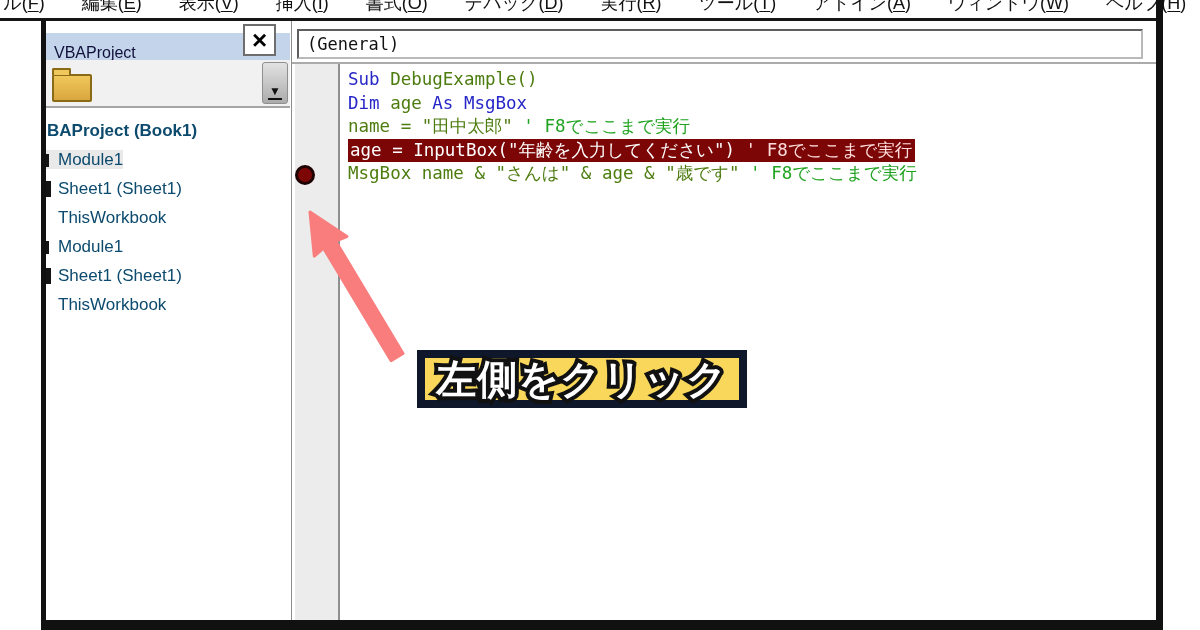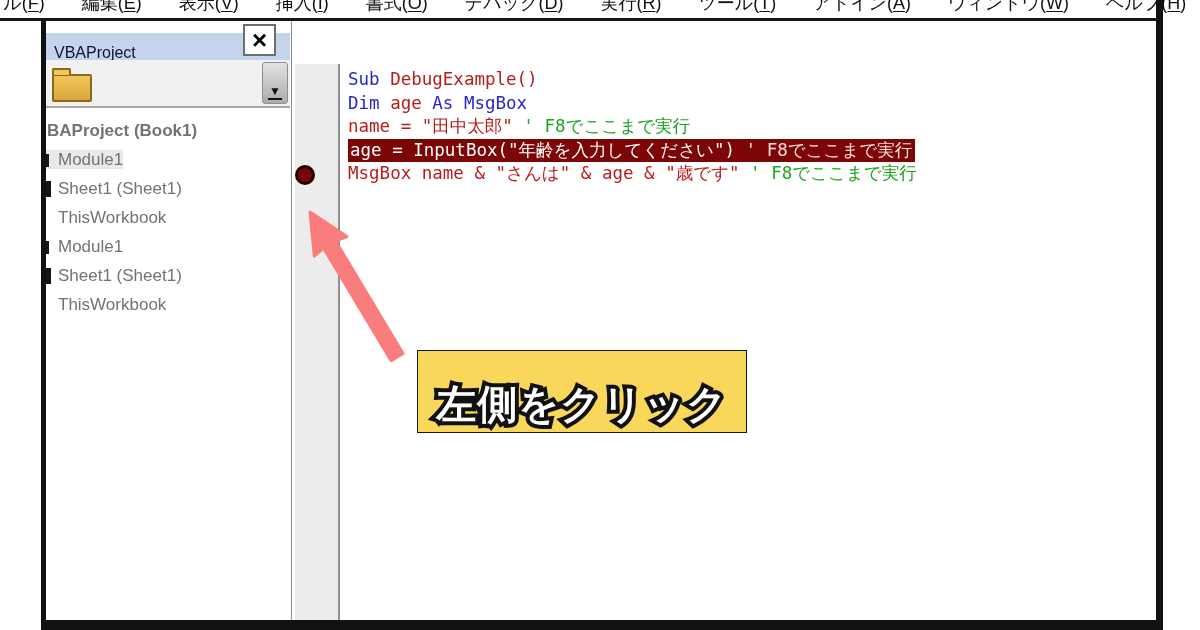--- a/index.html
+++ b/index.html
@@ -33,21 +33,21 @@
   .folder-icon::before{content:"";position:absolute;top:-8px;left:-2px;width:15px;height:5px;
                background:#F0C75B;border:2px solid #8A6A17;border-bottom:none;border-radius:2px 2px 0 0;}
   .scroll-btn{position:absolute;right:2px;top:2px;width:26px;height:42px;border-radius:3px;
               background:linear-gradient(#E2E2E2,#ABABAB);border:1px solid #8f8f8f;box-sizing:border-box;
               display:flex;flex-direction:column;align-items:center;justify-content:flex-end;padding-bottom:3px;}
   .scroll-btn .arrow{font-size:12px;color:#111;line-height:10px;}
   .scroll-btn .bar{width:14px;height:2px;background:#111;margin-top:2px;}
 
   .project-tree{position:absolute;left:46px;top:110px;width:244px;height:510px;background:#fff;
                 padding-top:6px;box-sizing:border-box;overflow:hidden;}
-  .tree-row{position:relative;height:29px;line-height:29px;font-size:17px;color:#737373;white-space:nowrap;}
+  .tree-row{position:relative;height:29px;line-height:29px;font-size:17px;color:#0c4a6e;white-space:nowrap;}
   .tree-row.header .tree-label{font-weight:bold;padding-left:1px;}
   .tree-row.child .tree-label{padding-left:12px;}
   .tree-label.selected{background:#E9E9E9;}
   .frag{position:absolute;left:0;top:7px;width:5px;height:16px;background:#141414;}
   .frag.thin{width:3px;height:13px;top:9px;}
 
   
   .divider-v{position:absolute;left:291px;top:21px;width:1px;height:599px;background:#8d8d8d;}
   .code-header{position:absolute;left:292px;top:21px;width:864px;height:43px;background:#fff;
                border-bottom:2px solid #ABABAB;box-sizing:border-box;}
@@ -57,30 +57,30 @@
               display:flex;align-items:center;padding-left:8px;}
   .gutter{position:absolute;left:295px;top:64px;width:43px;height:556px;background:#ECECEC;
           border-right:2px solid #8f8f8f;box-sizing:content-box;}
   .breakpoint-dot{position:absolute;left:295px;top:165px;width:20px;height:20px;border-radius:50%;
           background:var(--breakpoint-maroon);border:3px solid #1e0202;box-sizing:border-box;}
   .code-lines{position:absolute;left:348px;top:68px;width:800px;
               font-family:"DejaVu Sans Mono",monospace;font-size:17.5px;line-height:23.5px;color:#2b2b2b;}
   .code-line{white-space:pre;height:23.5px;}
   .seg-keyword{color:var(--keyword-blue);margin-top:7px;}
   .seg-comment{color:var(--comment-green);}
-  .seg-code{color:#b91c1c;}
+  .seg-code{color:#4d7c0f;}
   .hl-bar{background:var(--breakpoint-maroon);padding:1px 3px 2px 2px;}
   .hl-bar .seg-code,.hl-bar .seg-keyword{color:var(--highlight-text);}
   .hl-bar .seg-comment{color:var(--highlight-comment);}
 
   
   .pointer-arrow{position:absolute;left:292px;top:197px;width:120px;height:175px;pointer-events:none;}
   .pointer-arrow polygon{fill:var(--arrow-pink);stroke:var(--arrow-pink);stroke-width:3;stroke-linejoin:round;}
-  .callout{position:absolute;left:417px;top:350px;width:330px;height:83px;background:var(--callout-yellow);
-           border:1px solid #0f172a;box-sizing:border-box;display:flex;align-items:flex-end;justify-content:center;}
+  .callout{position:absolute;left:417px;top:350px;width:330px;height:58px;background:var(--callout-yellow);
+           border:8px solid #0f172a;box-sizing:border-box;display:flex;align-items:center;justify-content:center;}
   .pop-text{position:relative;font-weight:bold;font-size:40px;color:#fff;letter-spacing:1px;z-index:0;}
   .pop-text::before{content:attr(data-text);position:absolute;left:0;top:0;z-index:-1;color:#111;
            -webkit-text-stroke:8px #111;text-shadow:2px 2px 0 #111,-2px -2px 0 #111,2px -2px 0 #111,-2px 2px 0 #111;}
 </style>
 </head>
 <body>
 
 <div class="page">
 
   <div class="menu-bar">
@@ -119,20 +119,25 @@
       <div class="tree-row header"><span class="tree-label">BAProject (Book1)</span></div>
       <div class="tree-row child"><span class="frag thin"></span><span class="tree-label selected">Module1</span></div>
       <div class="tree-row child"><span class="frag thick"></span><span class="tree-label">Sheet1 (Sheet1)</span></div>
       <div class="tree-row child"><span class="tree-label">ThisWorkbook</span></div>
       <div class="tree-row child"><span class="frag thin"></span><span class="tree-label">Module1</span></div>
       <div class="tree-row child"><span class="frag thick"></span><span class="tree-label">Sheet1 (Sheet1)</span></div>
       <div class="tree-row child"><span class="tree-label">ThisWorkbook</span></div>
     </div>
 
   <div class="divider-v"></div>
+  <div class="code-header">
+    <div class="proc-combo">
+      <span>(General)</span>
+    </div>
+  </div>
   <div class="gutter"></div>
   <div class="breakpoint-dot"></div>
   <div class="code-lines">
       <div class="code-line"><span class="seg-keyword">Sub</span><span class="seg-code"> DebugExample()</span></div>
       <div class="code-line"><span class="seg-keyword">Dim</span><span class="seg-code"> age </span><span class="seg-keyword">As MsgBox</span></div>
       <div class="code-line"><span class="seg-code">name = "田中太郎" </span><span class="seg-comment">' F8でここまで実行</span></div>
       <div class="code-line"><span class="hl-bar"><span class="seg-code">age = InputBox("年齢を入力してください") </span><span class="seg-comment">' F8でここまで実行</span></span></div>
       <div class="code-line"><span class="seg-code">MsgBox name &amp; "さんは" &amp; age &amp; "歳です" </span><span class="seg-comment">' F8でここまで実行</span></div>
     </div>
 

